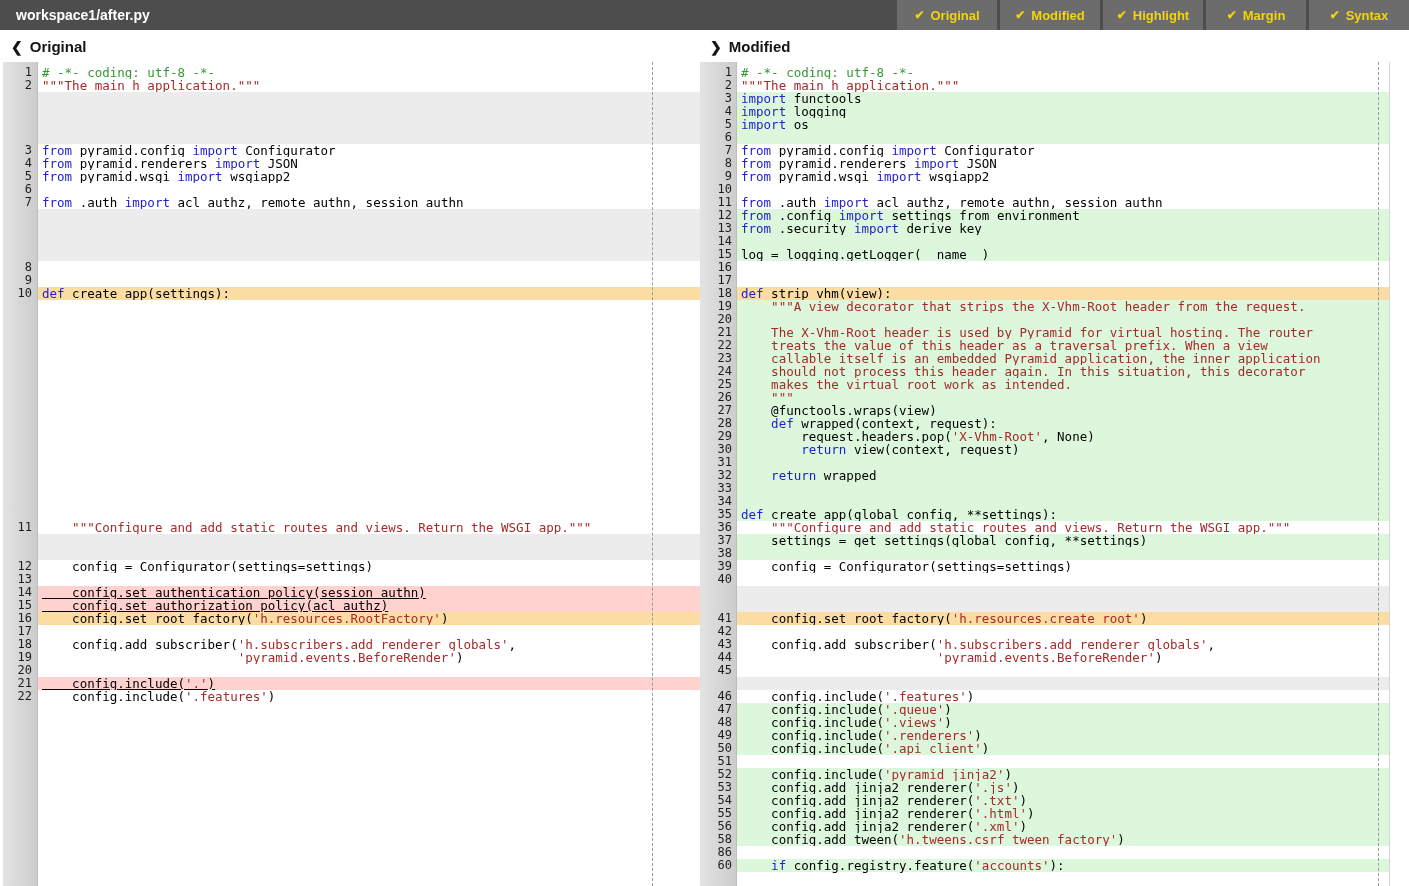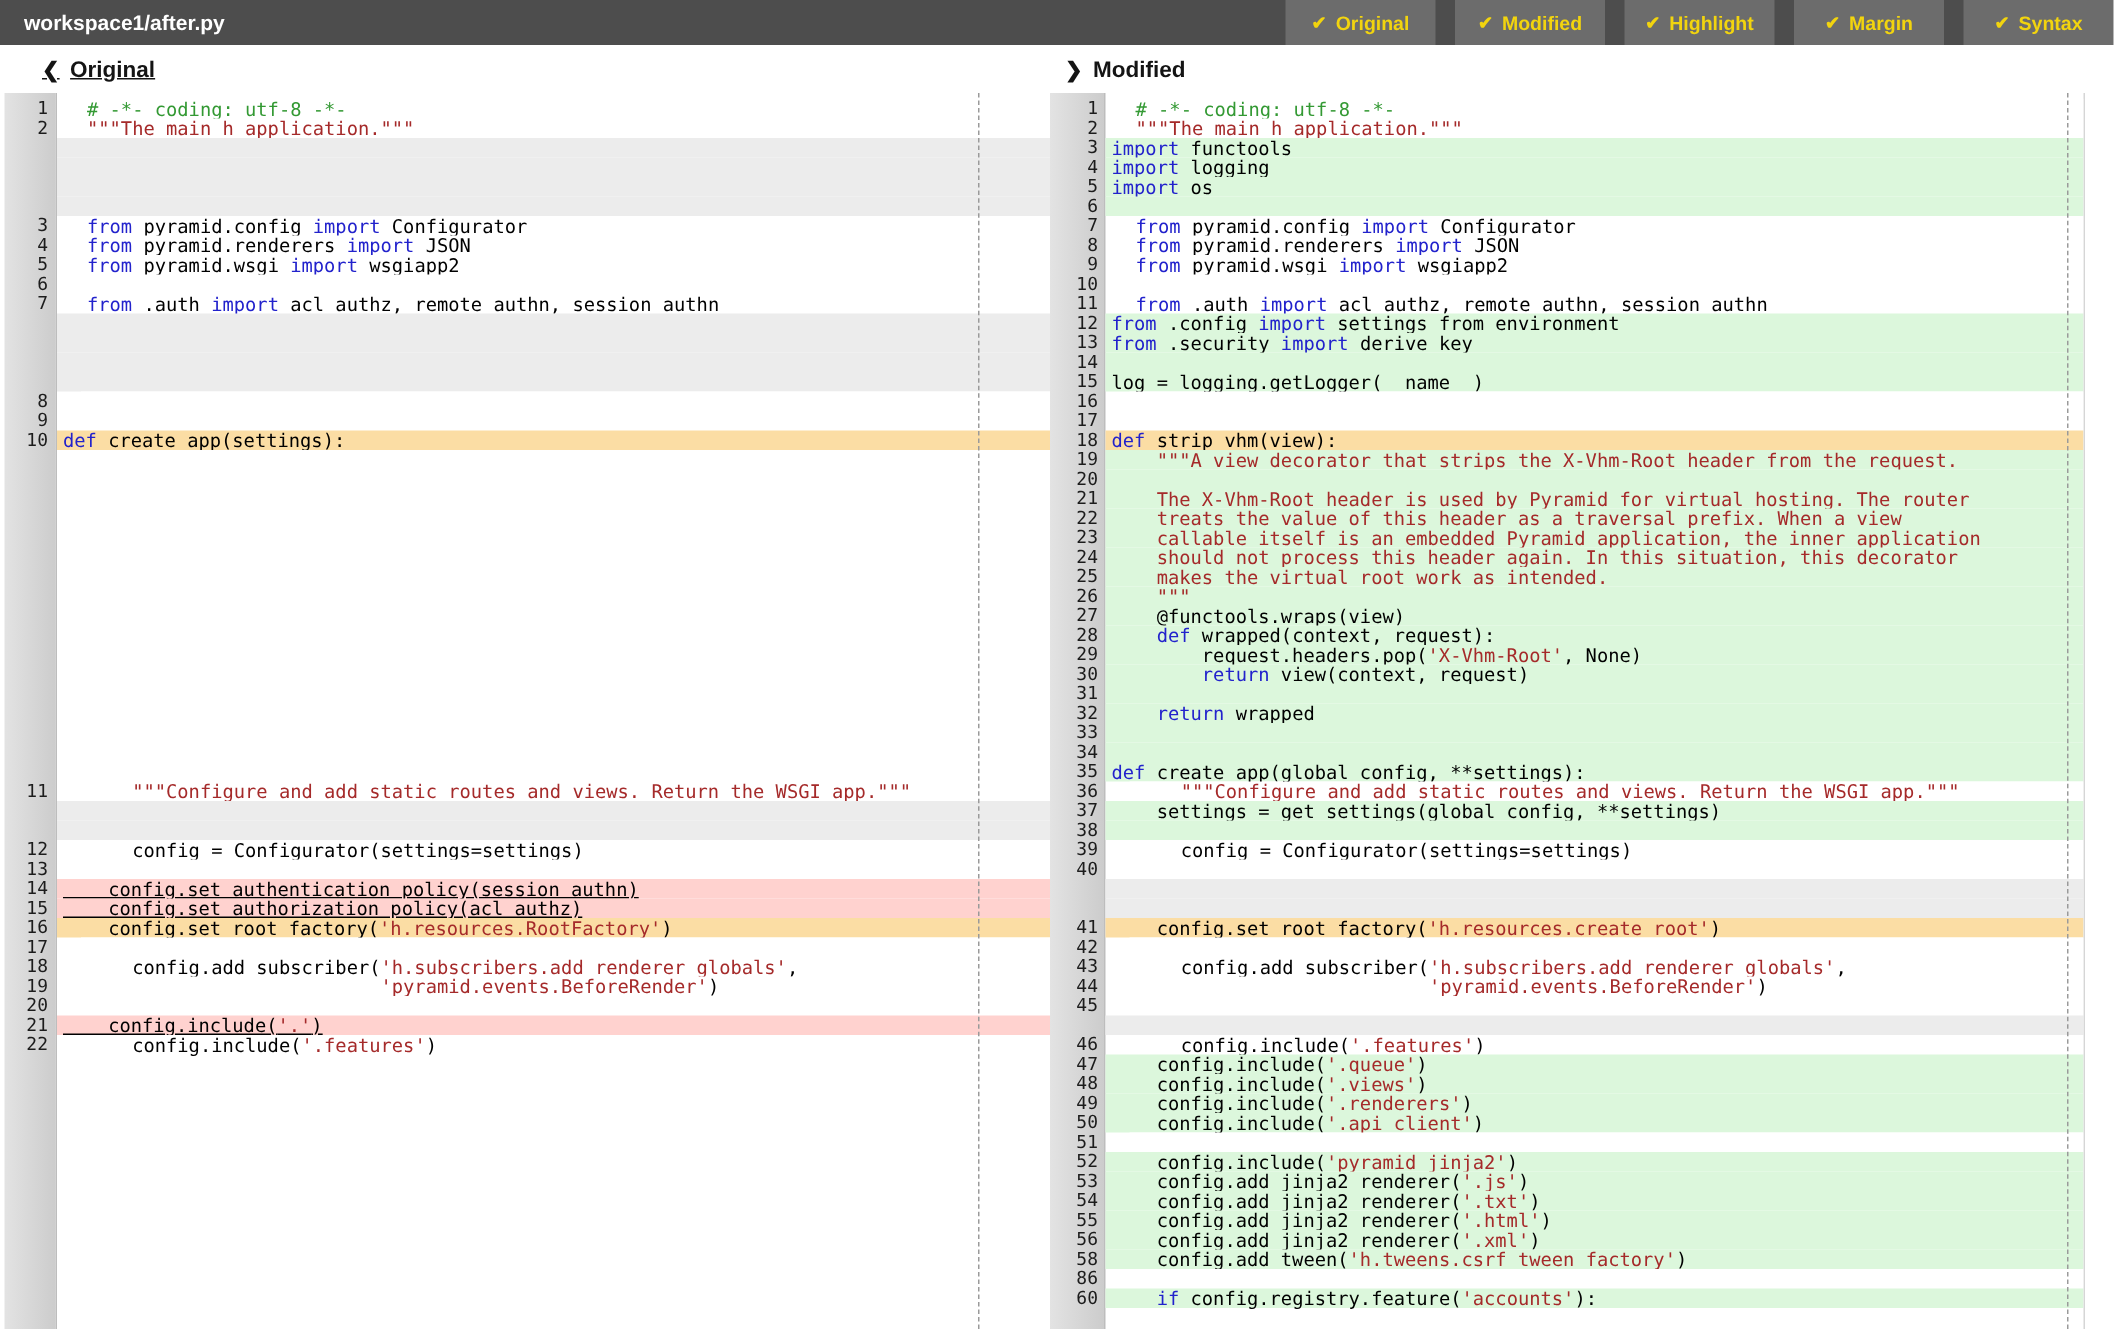--- a/index.html
+++ b/index.html
@@ -1,32 +1,32 @@
 <!DOCTYPE html>
 <html style="--titlebar: #4d4d4d; --button: #6c6c6c; --buttontext: #f2d40e; --add: #dcf7dc; --del: #ffd2cf; --chg: #fbdda4; --filler: #ececec; --gutterfrom: #e3e3e3; --gutterto: #cccccc; --keyword: #2222cc; --string: #a52a2a; --comment: #339933;"><head>
 <meta charset="utf-8">
 <style>
   * { margin:0; padding:0; box-sizing:border-box; }
   html,body { width:1409px; height:886px; background:#fff; overflow:hidden; }
   body { font-family:"DejaVu Sans Mono", monospace; }
 
   
-  .titlebar { height:30px; background:var(--titlebar,#4d4d4d); display:flex; align-items:stretch;gap:10px; }
+  .titlebar { height:30px; background:var(--titlebar,#4d4d4d); display:flex; align-items:stretch; }
   .wtitle { flex:1; color:#ffffff; font:bold 14px/30px "Liberation Sans", sans-serif; padding-left:16px;
             white-space:nowrap; overflow:hidden; }
   .tbtn { width:100px; margin-left:3px; border:none; cursor:pointer;
           background:var(--button,#6c6c6c); color:var(--buttontext,#f2d40e);
           font:bold 13px "Liberation Sans", sans-serif;
           display:flex; align-items:center; justify-content:center; gap:6px; }
   .tbtn .chk { font-size:12px; }
 
   
   .paneheaders { height:32px; background:#fff; display:flex; align-items:center;
                  font:bold 15px "Liberation Sans", sans-serif; color:#141414; }
-  .ph-left  { width:700px; padding-left:28px;text-decoration:underline; }
+  .ph-left  { width:700px; padding-left:11px; }
   .ph-right { padding-left:10px; }
   .chev { font-size:14px; margin-right:7px; cursor:pointer; }
 
   
   .diff { display:flex; height:824px; position:relative; background:#fff; }
   .pane { position:relative; height:100%; overflow:hidden; }
   .pane.left  { width:700px; }
   .pane.right { width:690px; border-right:1px solid #d6d6d6; }
   .spacer { flex:1; background:#fff; }
 
@@ -35,21 +35,21 @@
               border-right:1px solid #bdbdbd; }
   .pane.left  .gutterbg { left:3px; }
   .pane.right .gutterbg { left:0; width:37px; }
 
   .rows { position:relative; padding-top:4px; }
   .row { display:flex; height:13px; line-height:13px; font-size:12.5px; white-space:pre; }
   .ln { flex:none; width:38px; text-align:right; padding-right:6px; color:#1c1c1c; font-size:12px; }
   .pane.right .ln { width:37px; padding-right:5px; }
   .code { flex:1; padding-left:4px; color:#000; }
 
-  .t-u .code { background:#ffffff;margin-left:16px; }
+  .t-u .code { background:#ffffff; }
   .t-a .code { background:var(--add,#dcf7dc); }
   .t-d .code { background:var(--del,#ffd2cf);text-decoration:underline; }
   .t-c .code { background:var(--chg,#fbdda4); }
   .t-f .code { background:var(--filler,#ececec); }
   .t-b .code { background:#ffffff; }
 
   .sy-k { color:var(--keyword,#2222cc); }
   .sy-s { color:var(--string,#a52a2a); }
   .sy-c { color:var(--comment,#339933); }
   .sy-p { color:#000000; }

